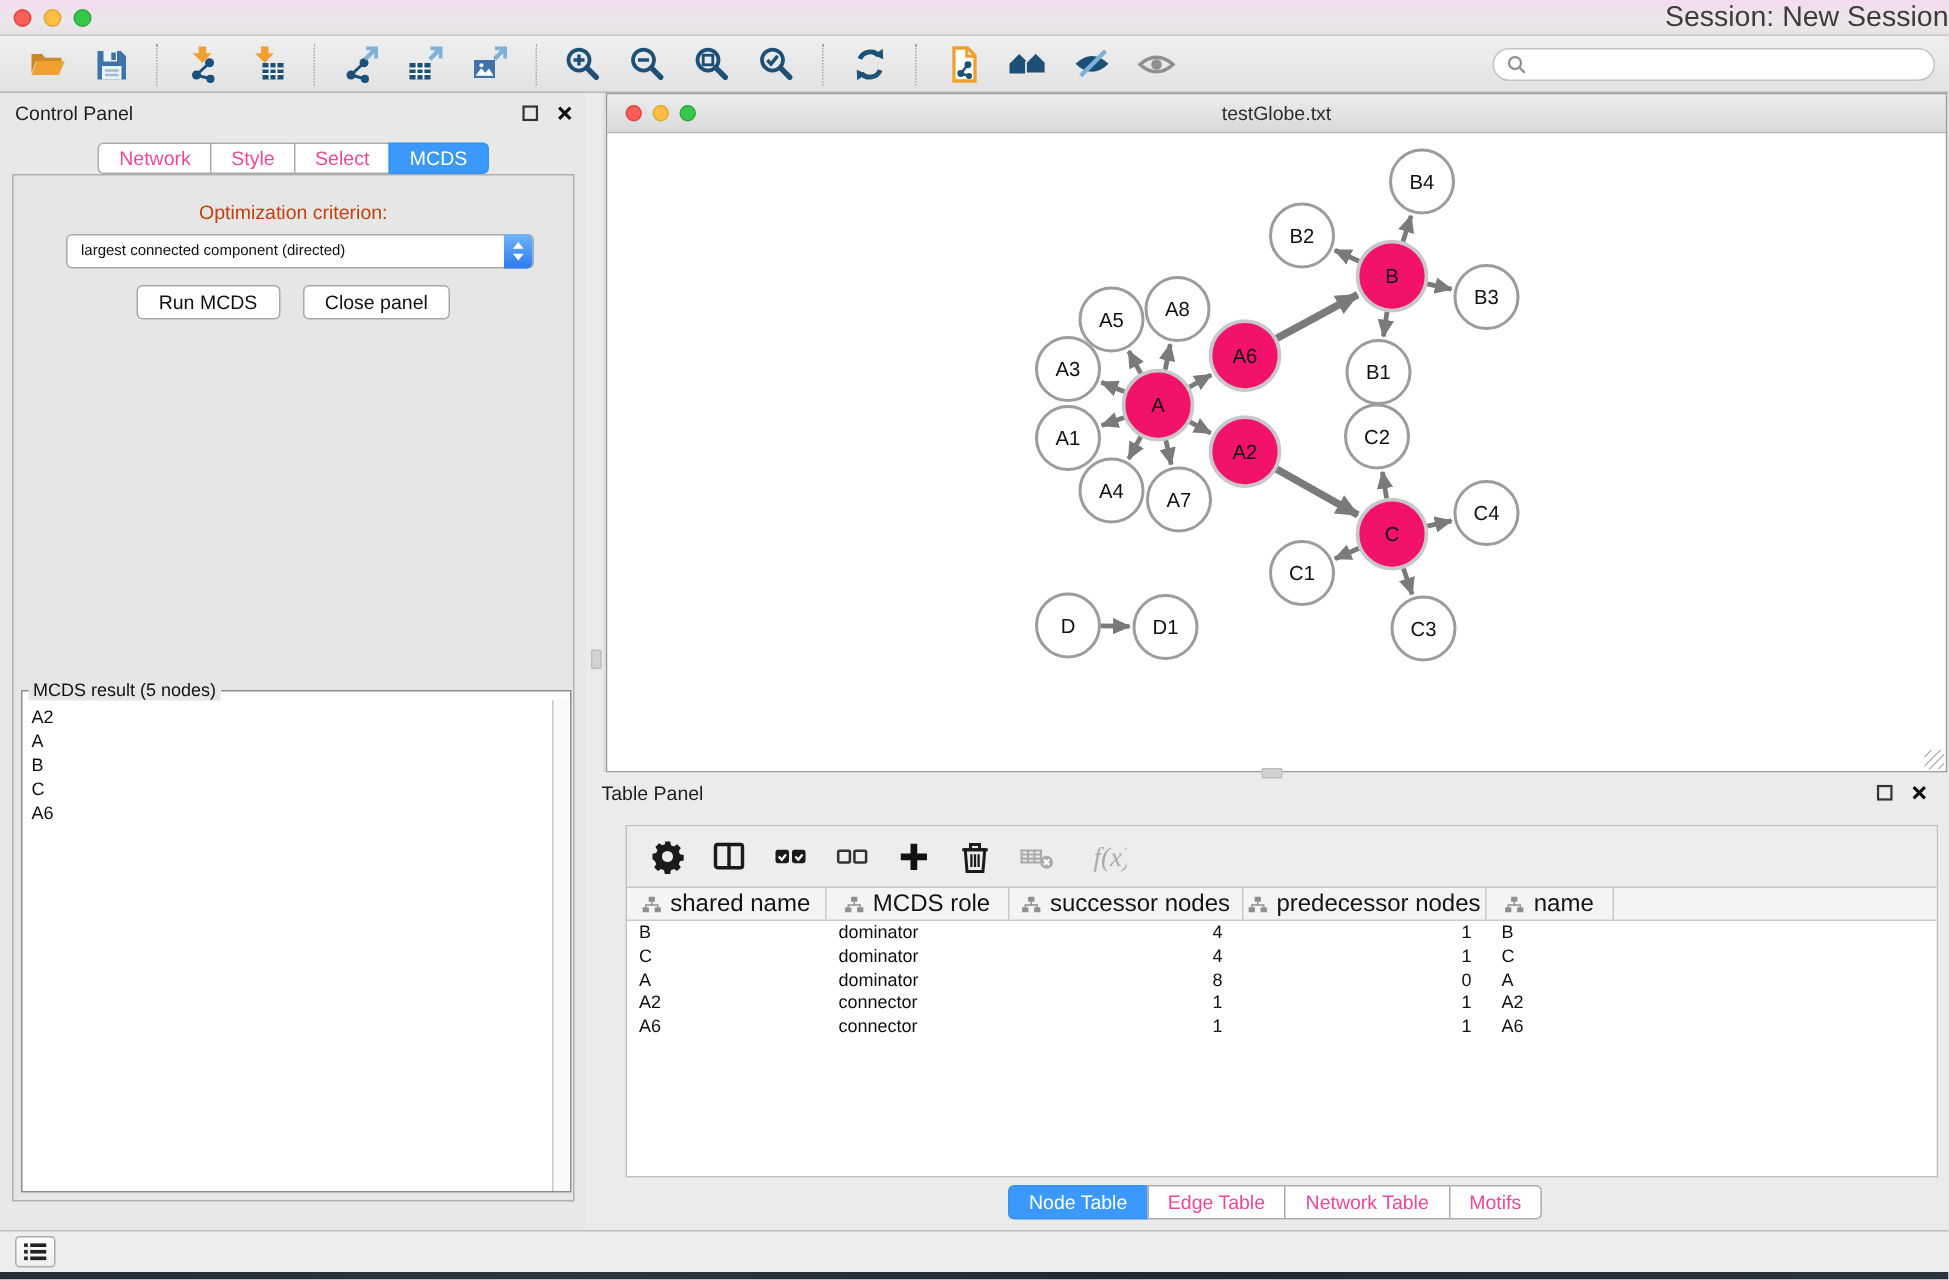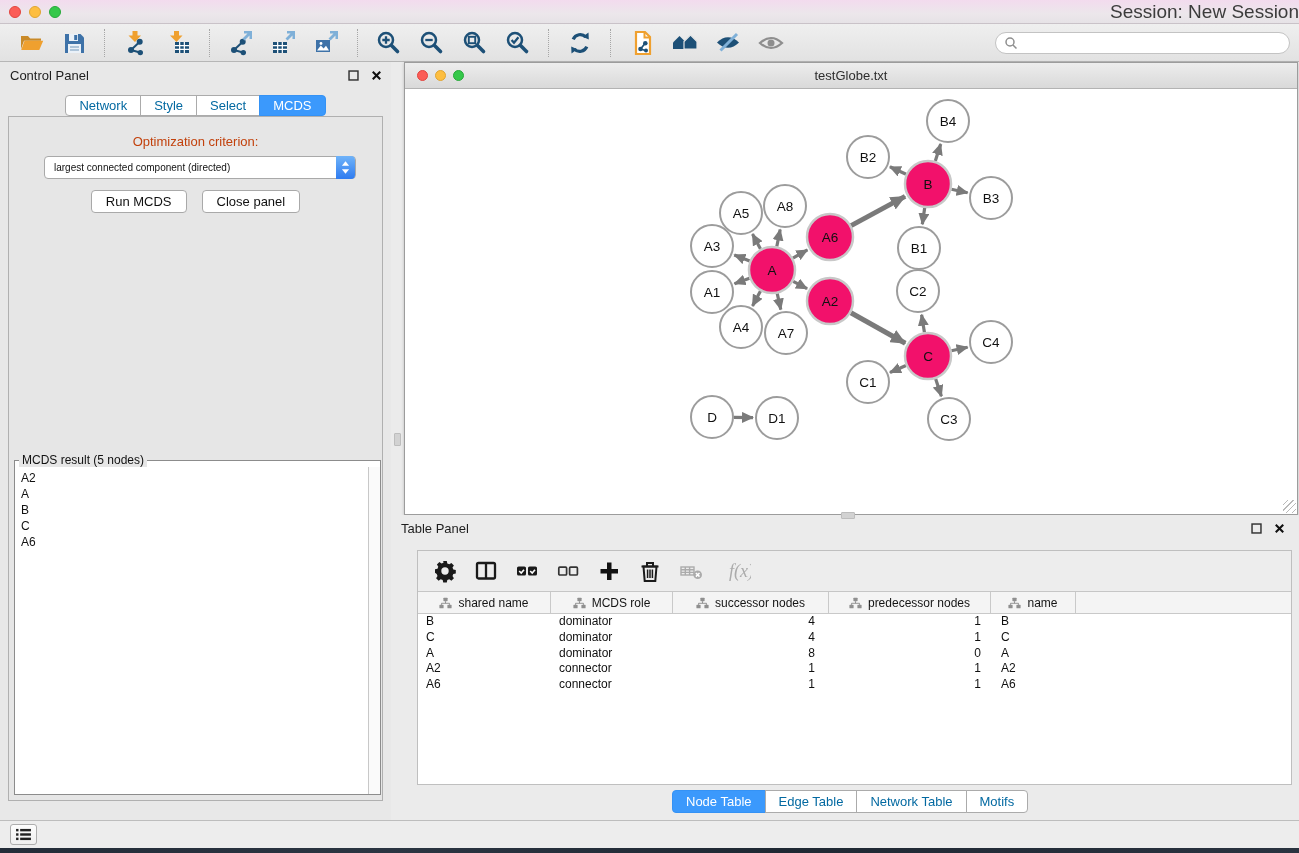--- a/index.html
+++ b/index.html
@@ -35,21 +35,21 @@
   .main { position:absolute; top:62px; left:0; right:0; height:758px; }
 
   
   .control-panel { position:absolute; left:0; top:0; width:391px; height:758px; background:#E8E8E8; }
   .panel-head { position:relative; height:28px; }
   .panel-title { position:absolute; left:10px; top:6px; font-size:13px; color:#1E1E1E; }
   .panel-icons { position:absolute; right:8px; top:6px; display:flex; gap:9px; align-items:center; }
   .panel-icons .pi { width:14px; height:14px; cursor:pointer; display:flex; align-items:center; justify-content:center; }
   .cp-tabs { position:absolute; top:33px; left:0; width:100%; display:flex; justify-content:center; z-index:2; }
   .tab { height:21px; line-height:20px; padding:0 13px; background:#FFF; border:1px solid #ABABAB;
-    margin-left:-1px; font-size:13px; color:#0369a1; cursor:pointer; }
+    margin-left:-1px; font-size:13px; color:#ec4899; cursor:pointer; }
   .tab:first-child { border-radius:4px 0 0 4px; margin-left:0; }
   .tab:last-child { border-radius:0 4px 4px 0; }
   .tab.sel { background:#3B99FC; border-color:#3492F5; color:#fff; }
   .cp-box { position:absolute; left:8px; right:8px; top:54px; bottom:19px; border:1px solid #B0B0B0; background:#E6E6E6; }
   .opt-label { position:absolute; top:17px; width:100%; text-align:center; font-size:13px; color:#c2410c; }
   .combo { position:absolute; left:35px; top:39px; width:312px; height:23px; background:#fff;
     border:1px solid #A9A9A9; border-radius:4px; font-size:10px; color:#111; display:flex; align-items:center;
     padding-left:9px; cursor:pointer; }
   .combo-step { position:absolute; right:0; top:-1px; width:19px; height:23px; border-radius:0 4px 4px 0;
     background:linear-gradient(#6FB3F9,#2E7BF0); display:flex; flex-direction:column; align-items:center; justify-content:center; gap:1px; }
@@ -80,21 +80,21 @@
   .resize-grip { position:absolute; right:1px; bottom:1px; width:13px; height:13px; cursor:nwse-resize;
     background:repeating-linear-gradient(135deg, transparent 0 3px, #B9B9B9 3px 4px); }
 
   
   .table-panel { position:absolute; left:0; right:0; top:453px; bottom:0; background:#EBEBEB; }
   .tp-container { position:absolute; left:26px; right:7px; top:35px; height:235px; border:1px solid #BFBFBF; background:#FFF; display:flex; flex-direction:column; }
   .tp-toolbar { height:41px; background:#EDEDED; border-bottom:1px solid #C6C6C6; display:flex; align-items:center; padding-left:14px; gap:15px; }
   .tp-tool { width:26px; height:26px; display:flex; align-items:center; justify-content:center; cursor:pointer; }
   .tp-tool.disabled { cursor:default; }
   .tbl-head { display:flex; height:22px; background:#F4F4F4; border-bottom:1px solid #C9C9C9; }
-  .th { display:flex; align-items:center; justify-content:center; gap:6px; font-size:12px; color:#141414;
+  .th { display:flex; align-items:center; justify-content:center; gap:6px; font-size:16px; color:#141414;
     border-right:1px solid #C9C9C9; cursor:pointer; }
   .th.filler { border-right:none; cursor:default; }
   .tbl-body { flex:1; overflow:hidden; background:#fff; }
   .tr { display:flex; height:15.8px; cursor:pointer; }
   .td { font-size:12px; color:#101010; line-height:15.8px; white-space:nowrap; overflow:hidden; }
   .tp-tabs { position:absolute; left:281px; top:275px; display:flex; }
   .tp-tabs .tab { height:23px; line-height:22px; }
 
   
   .statusbar { position:absolute; left:0; right:0; top:820px; height:28px; background:#EDEDED; border-top:1px solid #BDBDBD; }

